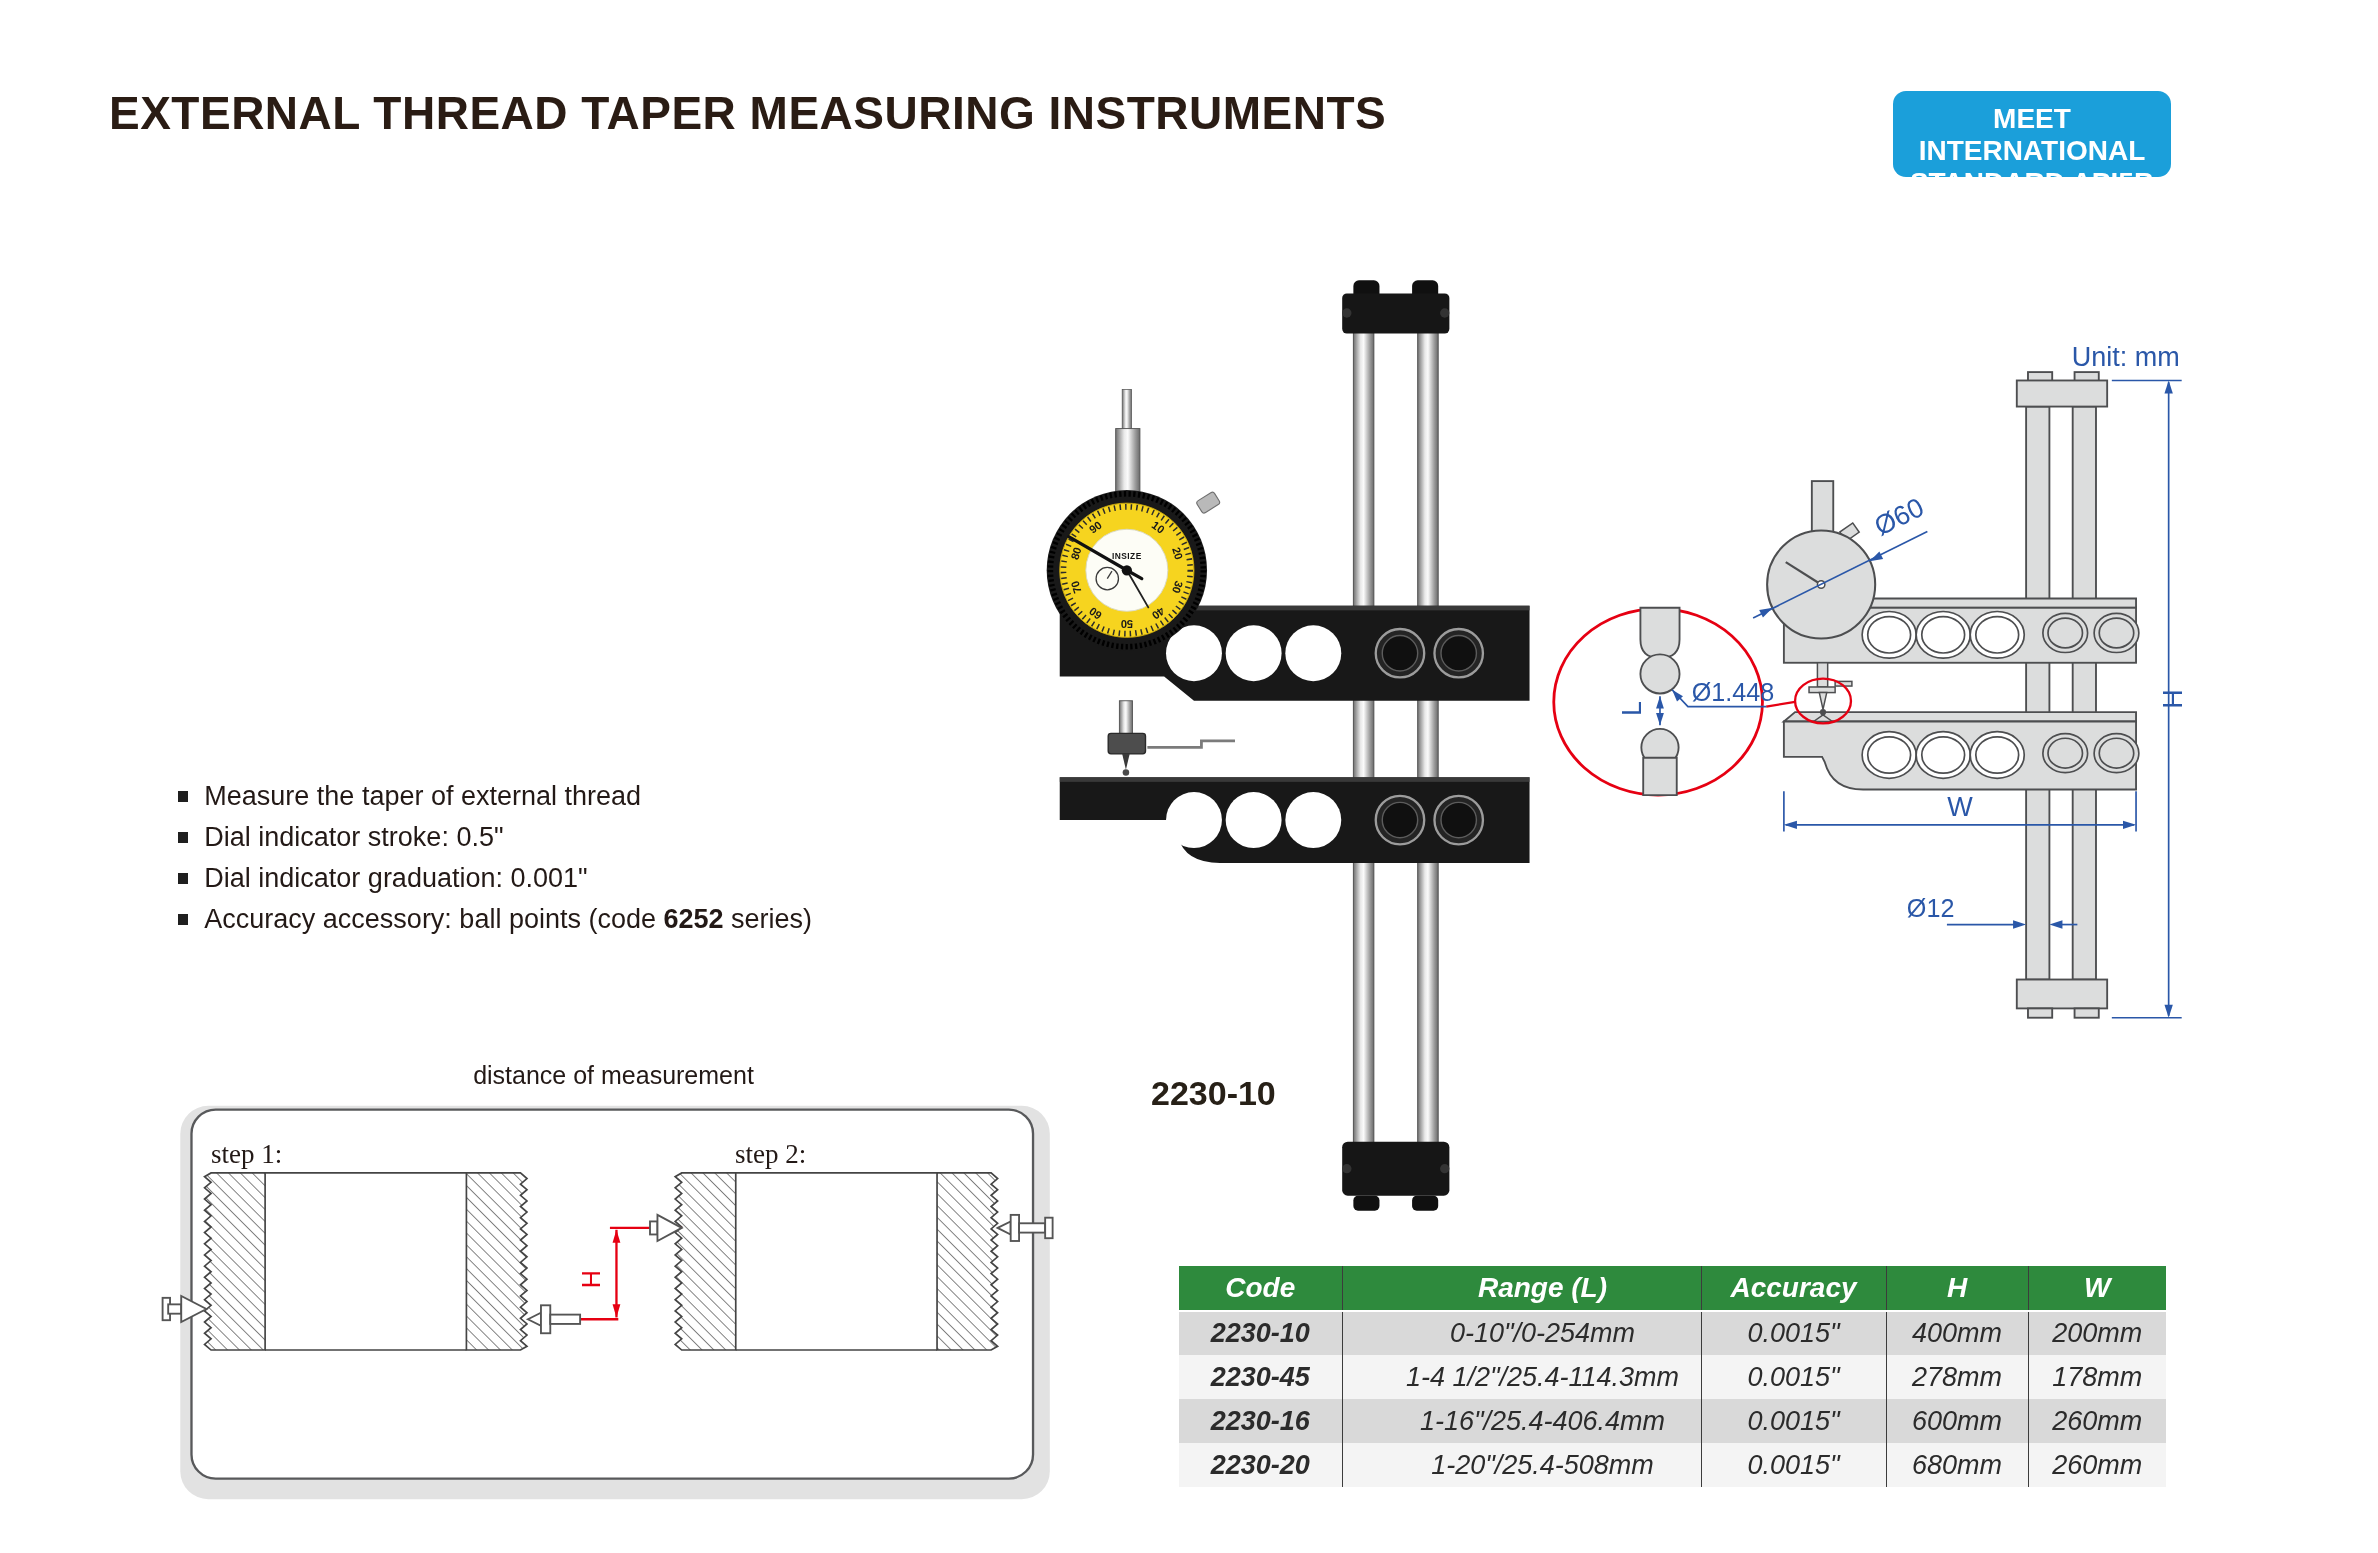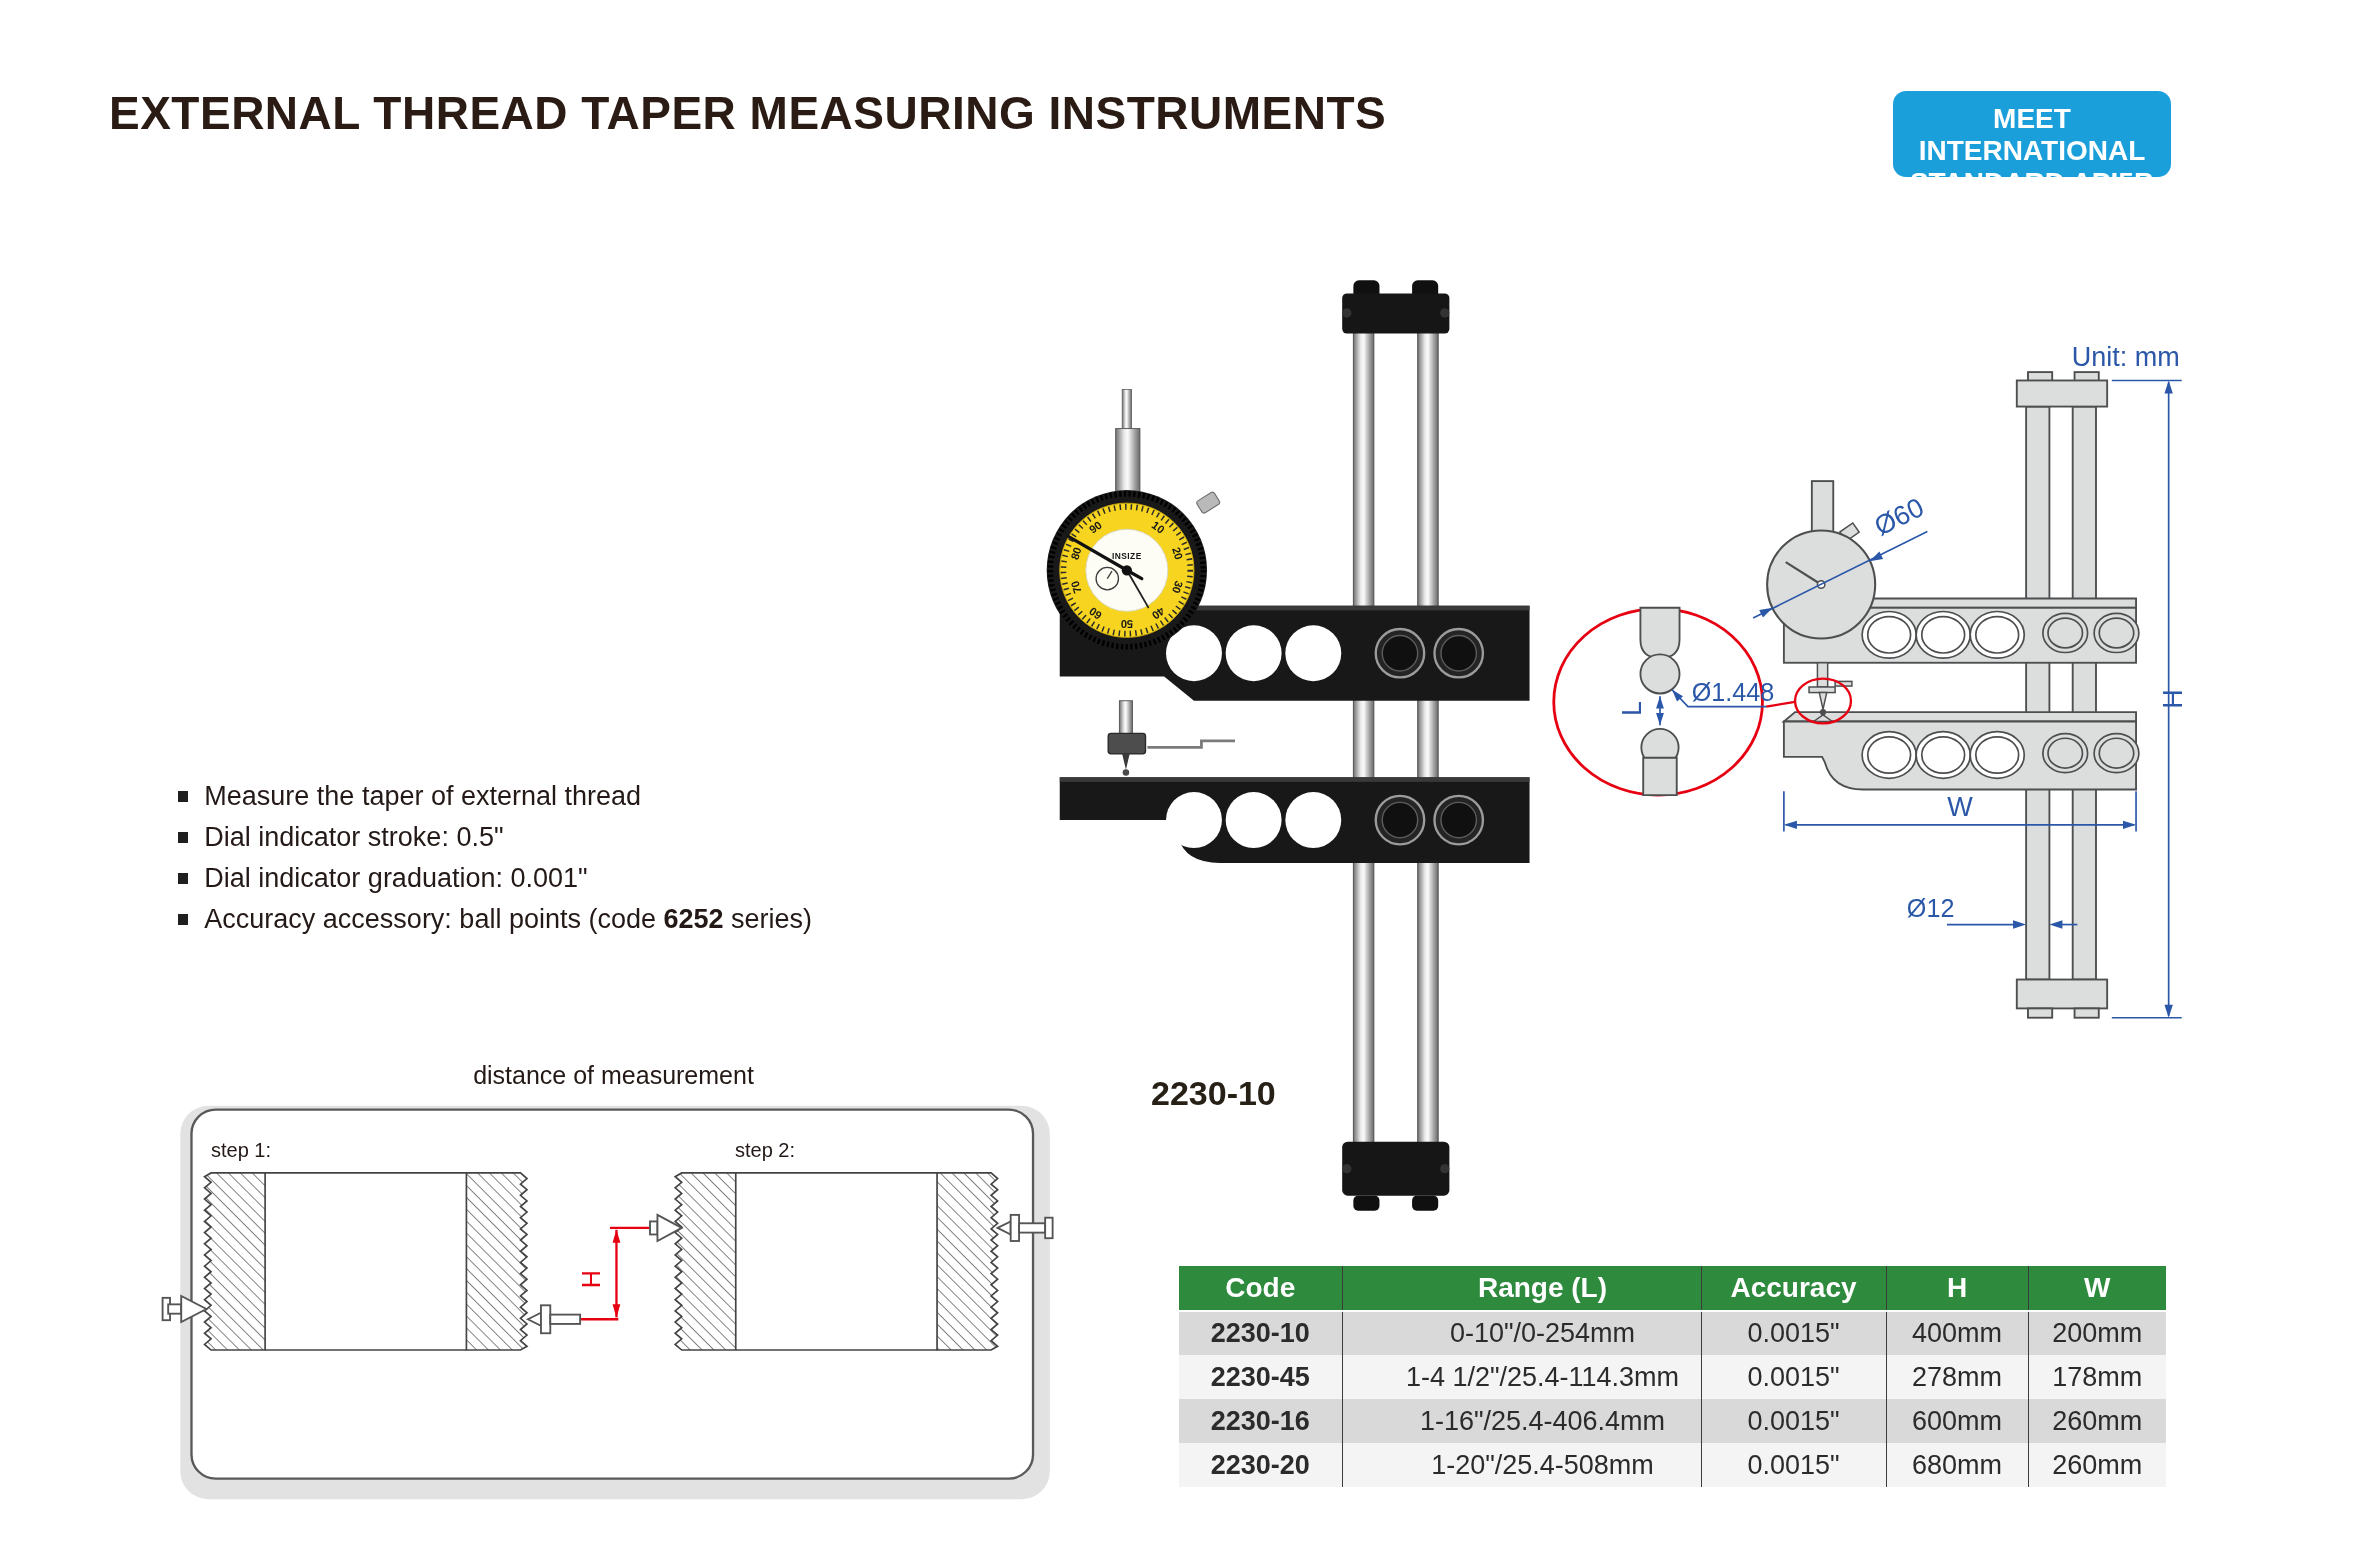--- a/index.html
+++ b/index.html
@@ -13,28 +13,28 @@
            color:#ffffff; font-weight:bold; font-size:28px; line-height:32px; text-align:center; padding-top:12px; }
 
   .features { left:170px; top:781px; }
   .feature-row { display:flex; align-items:flex-start; height:41px; font-size:27px; color:#231916; }
   .bullet { width:10.3px; height:10.3px; background:#1f1f1f; margin:10.3px 16px 0 0; flex:none; }
   .bold { font-weight:bold; }
 
   .model-label { left:1143px; top:1074px; font-size:34px; font-weight:bold; color:#272017; }
 
   .principle-title { left:326px; top:1061px; width:559px; text-align:center; font-size:25px; color:#231916; }
-  .step-label { font-size:20px; color:#231916; }
+  .step-label { font-size:27px; color:#231916;font-family:Liberation Serif, serif; }
   .formula { left:237px; top:1356px; font-size:25px; color:#231916; line-height:36px; }
 
   table.specs { left:1171px; top:1266px; position:absolute; border-collapse:collapse; table-layout:fixed; font-size:27px; color:#2b2b2b; }
   table.specs col.c1{width:163px} table.specs col.c2{width:359px} table.specs col.c3{width:185px}
   table.specs col.c4{width:142px} table.specs col.c5{width:138px}
   table.specs th { background:#2e8a3d; color:#ffffff; font-size:28px; font-weight:bold; height:45px; border-bottom:2.8px solid #ffffff; }
-  table.specs th, table.specs td { border-left:1.9px solid #3c3c3c; }
+  table.specs th, table.specs td { border-left:1.9px solid #3c3c3c;font-style:italic; }
   table.specs th:first-child, table.specs td:first-child { border-left:none; }
   table.specs td { height:44px; text-align:center; }
   table.specs .left { text-align:center; padding-left:42px; }
   table.specs tr.odd td { background:#d9d9d9; }
   table.specs tr.even td { background:#f4f4f4; }
   td.code { font-weight:bold; }
 
   svg text { font-family:"Liberation Sans", sans-serif; }
 </style>
 </head>

